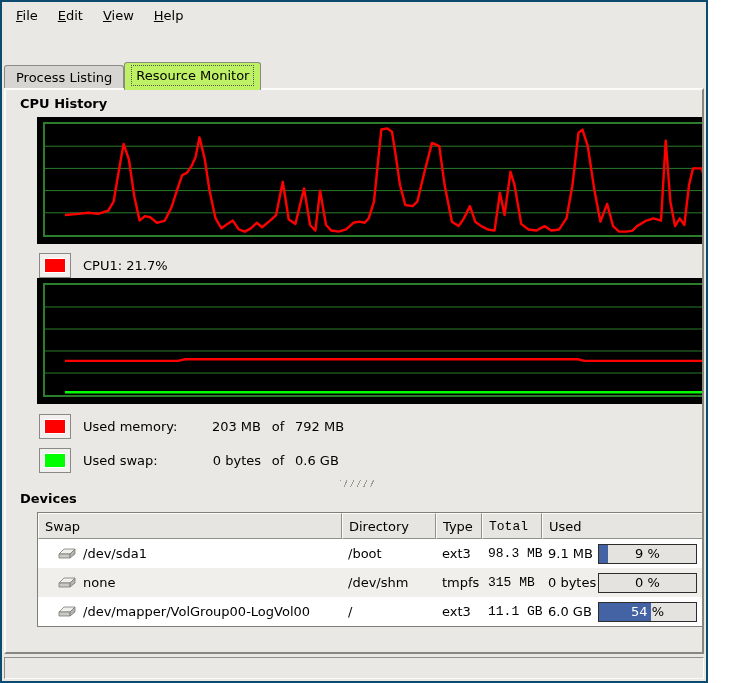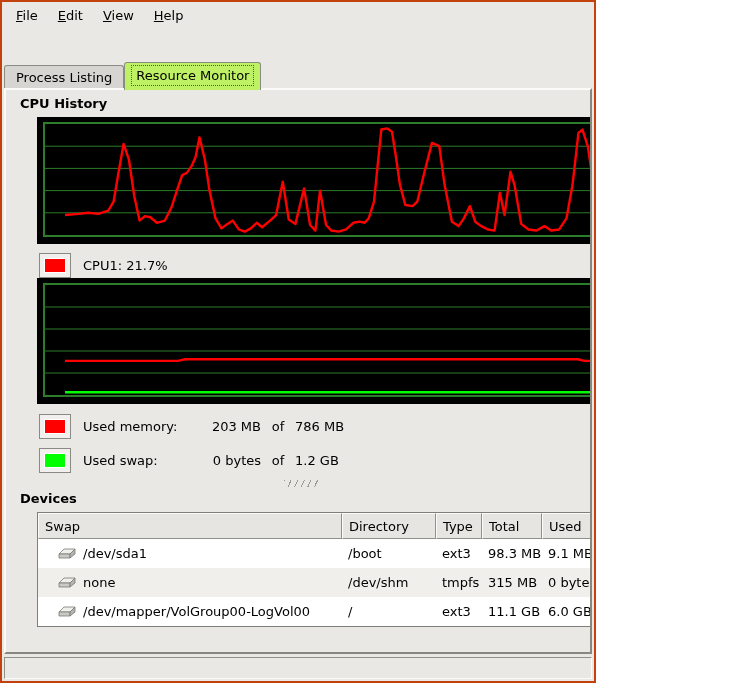--- a/index.html
+++ b/index.html
@@ -1,17 +1,17 @@
 <!DOCTYPE html>
 <html><head>
 <meta charset="utf-8">
 <style>
   html,body{margin:0;padding:0;}
   body{font-family:"DejaVu Sans","Liberation Sans",sans-serif;font-size:13px;color:#000;background:#fff;}
-  .window{width:596px;height:683px;box-sizing:border-box;border:2px solid #c2410c;background:#e9e8e4;display:flex;flex-direction:column;overflow:hidden;}
+  .window{width:708px;height:683px;box-sizing:border-box;border:2px solid #0c4a6e;background:#e9e8e4;display:flex;flex-direction:column;overflow:hidden;}
 
   
   .menubar{height:26px;display:flex;align-items:center;padding-left:4px;flex:0 0 auto;}
   .menu-item{padding:3px 10px;cursor:default;}
   .menu-item .mn{text-decoration:underline;}
 
   
   .tabstrip{height:28px;display:flex;align-items:flex-end;padding-left:2px;flex:0 0 auto;position:relative;z-index:2;margin-top:32px;}
   .tab{box-sizing:border-box;border:1px solid #8b8b85;border-bottom:none;border-radius:3px 3px 0 0;padding:0 7px;display:flex;align-items:center;}
   .tab.inactive{height:23px;background:#d6d5d1;}
@@ -41,21 +41,21 @@
 
   
   .grip-row{height:12px;display:flex;justify-content:center;align-items:center;margin:4px 0 2px 0;}
   .grip{width:34px;height:7px;background:repeating-linear-gradient(115deg,#9a9a94 0 1px,transparent 1px 6px);}
 
   
   .devtable{box-sizing:border-box;width:683px;border:1px solid #7f7f79;background:#fff;display:flex;}
   .dev-main{width:665px;display:flex;flex-direction:column;}
   .dev-header{display:flex;height:26px;flex:0 0 auto;background:#e6e5e1;}
   .hcell{box-sizing:border-box;border:1px solid;border-color:#fbfbf8 #90908a #90908a #fbfbf8;background:#e6e5e1;display:flex;align-items:center;padding-left:6px;cursor:default;}
-  .c-name{width:304px;}.c-dir{width:94px;}.c-type{width:46px;}.c-total{width:60px;}.c-used{width:161px;}
+  .c-name{width:304px;}.c-dir{width:94px;}.c-type{width:46px;}.c-total{width:60px;font-family:Liberation Mono, monospace;}.c-used{width:161px;}
   .dev-row{display:flex;height:29px;align-items:center;background:#fff;}
   .dev-row.alt{background:#f0efec;}
   .cell{box-sizing:border-box;display:flex;align-items:center;padding-left:6px;overflow:hidden;white-space:nowrap;}
   .cell.c-name{padding-left:18px;}
   .drive-ico{margin-right:7px;flex:0 0 auto;}
   .cell.c-used{padding-left:6px;}
   .pbar{box-sizing:border-box;position:relative;width:99px;height:20px;border:1px solid #2d2d2d;background:#e4e3e0;margin-left:auto;margin-right:6px;flex:0 0 auto;}
   .pbar .fill{position:absolute;left:0;top:0;bottom:0;background:#4363a4;overflow:hidden;}
   .pbar .ptext{position:absolute;left:0;top:0;width:97px;height:18px;line-height:18px;text-align:center;font-size:13px;}
   .pbar .ptext.base{color:#000;}
@@ -131,29 +131,29 @@
       </div>
     </div>
 
     <div class="mem-legend">
       <div class="swatch-frame">
           <div class="swatch" style="background:#ff0000"></div>
         </div>
       <span>Used memory:</span>
       <span class="val">203 MB</span>
       <span class="of">of</span>
-      <span>786 MB</span>
+      <span>792 MB</span>
 
       <div class="swatch-frame">
           <div class="swatch" style="background:#00ff00"></div>
         </div>
       <span>Used swap:</span>
       <span class="val">0 bytes</span>
       <span class="of">of</span>
-      <span>1.2 GB</span>
+      <span>0.6 GB</span>
     </div>
 
     <div class="grip-row">
       <div class="grip"></div>
     </div>
 
     <div class="sec-title">Devices</div>
 
     <div class="devtable indent">
       <div class="dev-main">

